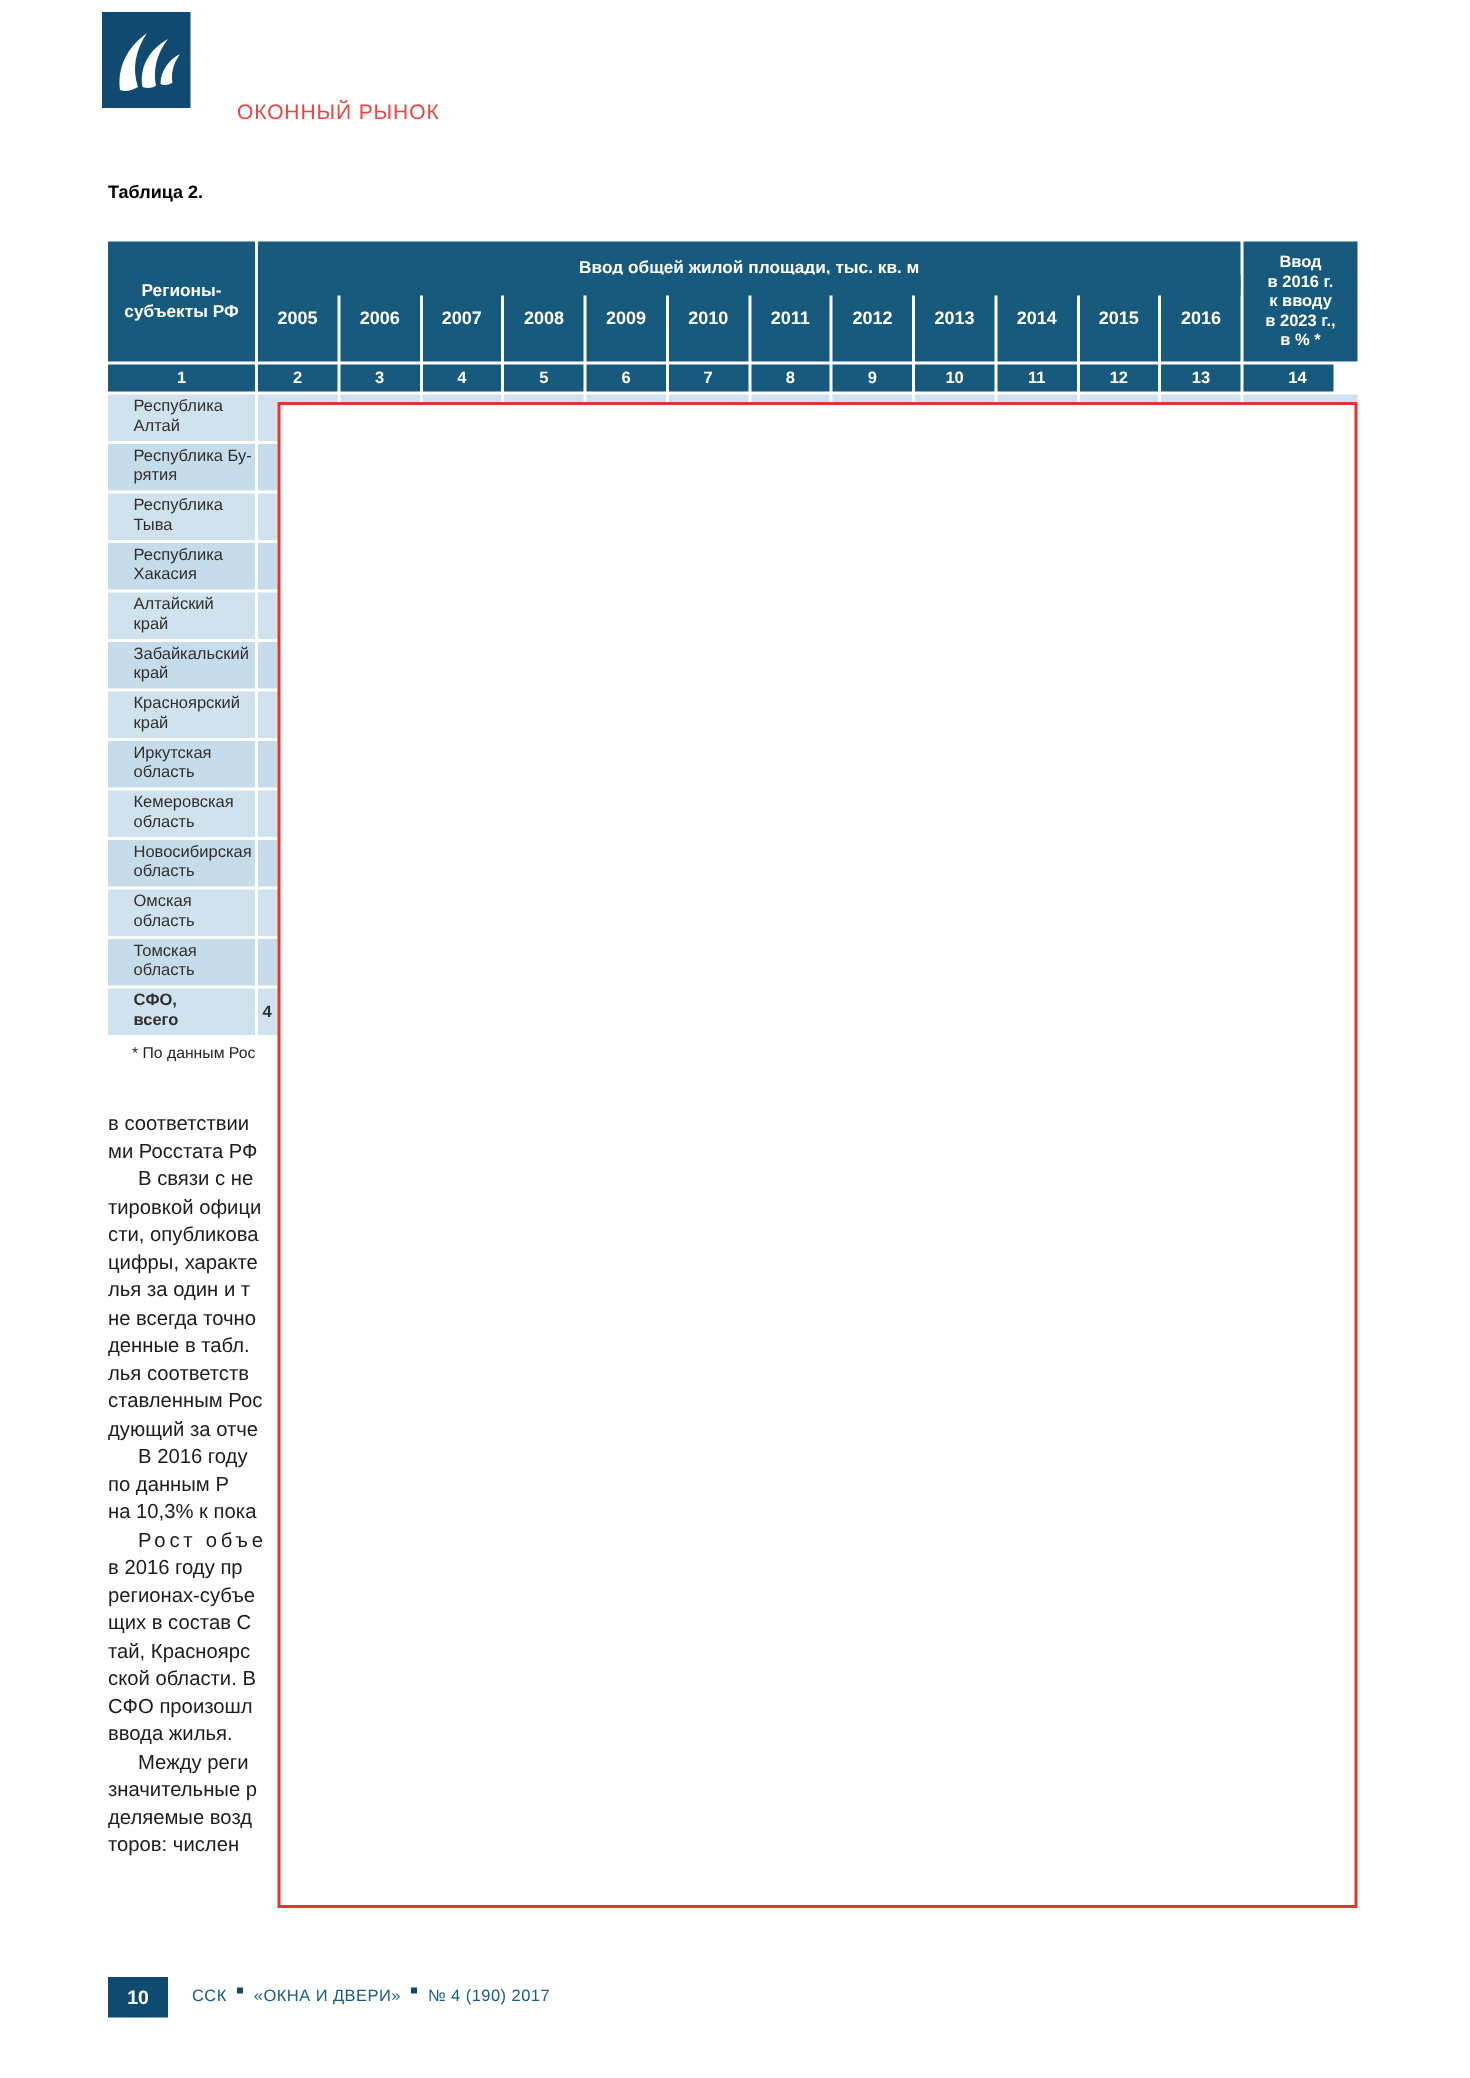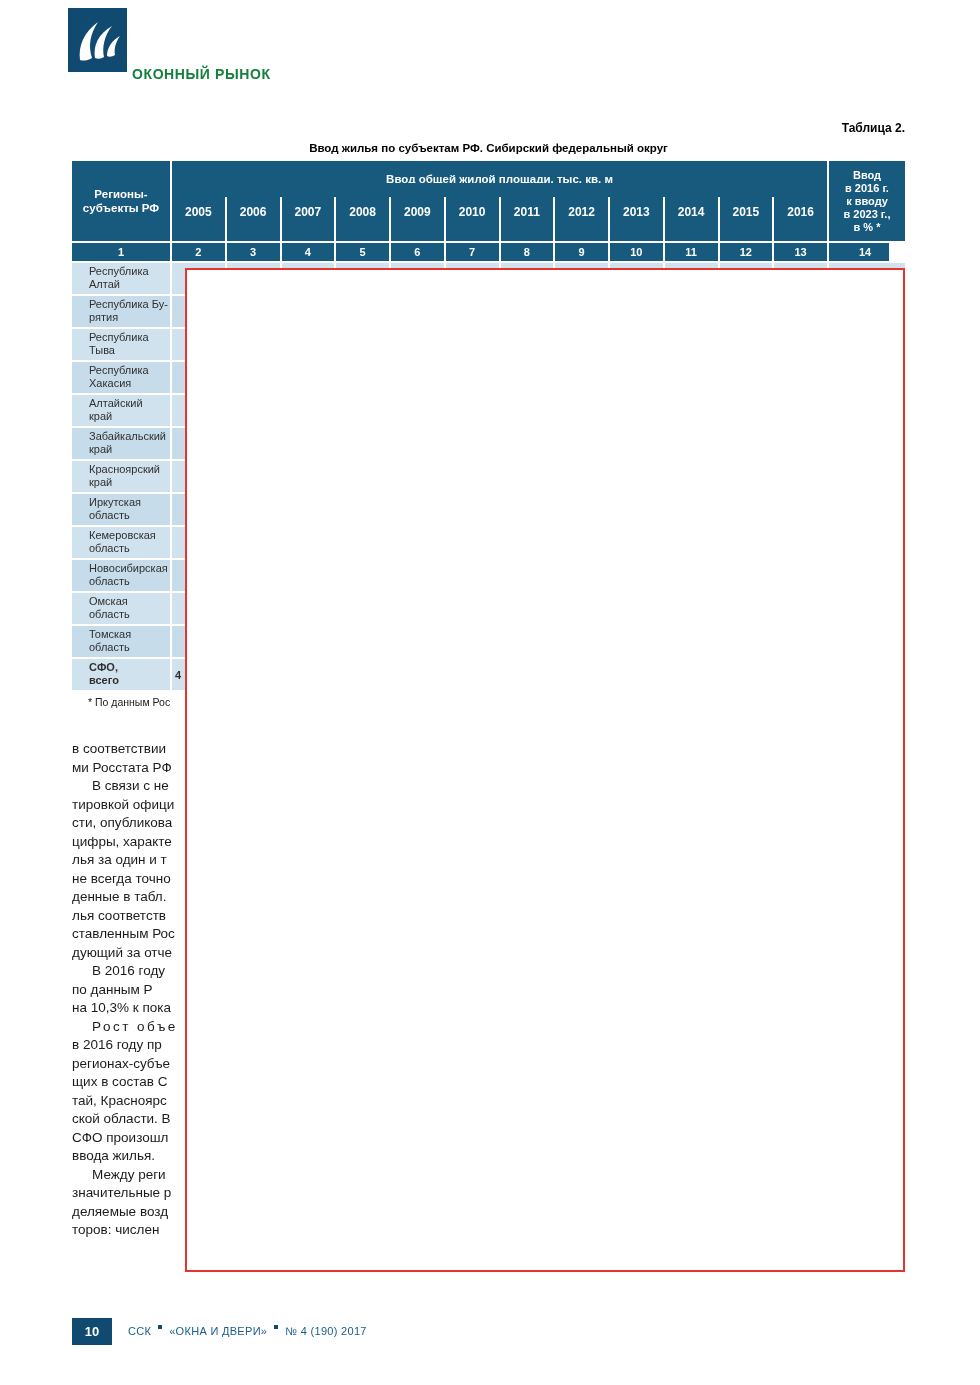--- a/index.html
+++ b/index.html
@@ -5,26 +5,26 @@
   * { margin:0; padding:0; box-sizing:border-box; }
   html,body { background:#ffffff; }
   .page {
     position:relative; width:980px; height:1385px; background:#ffffff;
     font-family:"Liberation Sans", sans-serif; overflow:hidden; margin:0 auto;
   }
 
   
   .logo { position:absolute; left:68px; top:8px; width:59px; height:64px; background:#114a70; }
   .section-title {
-    position:absolute; left:132px; top:66px; font-size:14px; font-weight:bold;
-    color:#15803d; letter-spacing:0.6px;
+    position:absolute; left:158px; top:66px; font-size:14px; font-weight:normal;
+    color:#ef4444; letter-spacing:0.6px;
   }
 
   
-  .table-caption { position:absolute; left:72px; top:121px; width:833px; text-align:right; font-weight:bold; font-size:12px; color:#000; }
+  .table-caption { position:absolute; left:72px; top:121px; width:833px; text-align:left; font-weight:bold; font-size:12px; color:#000; }
   .table-title   { position:absolute; left:72px; top:142px; width:833px; text-align:center; font-weight:bold; font-size:11.5px; color:#000; }
 
   
   .htable { position:absolute; left:72px; top:161px; width:833px; }
   .thead { position:relative; height:100px; }
   .cell { overflow:hidden; }
   .hc { background:#175a7e; color:#fff; font-weight:bold; display:flex; align-items:center; justify-content:center; text-align:center; }
   .regions-hc { position:absolute; left:0; top:0; width:98px; height:80px; flex-direction:column; font-size:11.5px; line-height:14px; }
   .group-hc   { position:absolute; left:100px; top:0; width:655px; height:36px; font-size:11.5px; }
   .ratio-hc   { position:absolute; left:757px; top:0; width:76px; height:80px; flex-direction:column; font-size:11px; line-height:13px; }
@@ -80,21 +80,20 @@
         <path d="M12 52 C10 38 16 24 30 14 C22 26 20 38 24 50 C19 53 15 53 12 52 Z"></path>
         <path d="M27 50 C25 38 30 26 44 18 C36 28 34 40 36 49 C33 51 30 51 27 50 Z"></path>
         <path d="M39 48 C39 40 44 32 52 28 C47 35 46 42 47 47 C44 49 41 49 39 48 Z"></path>
       </g>
     </svg>
   </div>
 
   <div class="section-title">ОКОННЫЙ РЫНОК</div>
 
   <div class="table-caption">Таблица 2.</div>
-  <div class="table-title">Ввод жилья по субъектам РФ. Сибирский федеральный округ</div>
 
   <div class="htable">
     <div class="thead">
       <div class="cell hc regions-hc">
         <div>Регионы-</div>
         <div>субъекты РФ</div>
       </div>
       <div class="cell hc group-hc">Ввод общей жилой площади, тыс. кв. м</div>
       <div class="cell hc ratio-hc">
         <div>Ввод</div>

